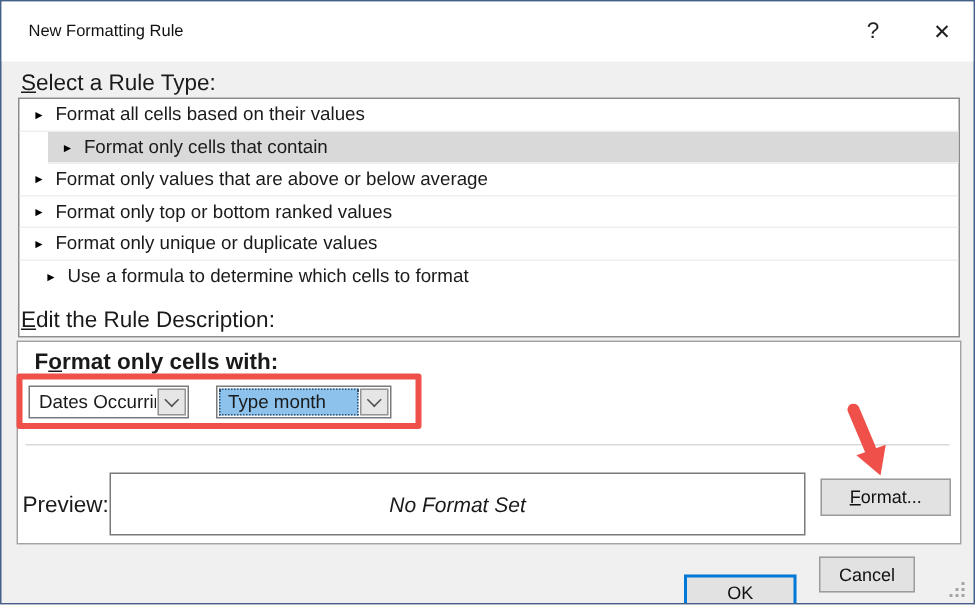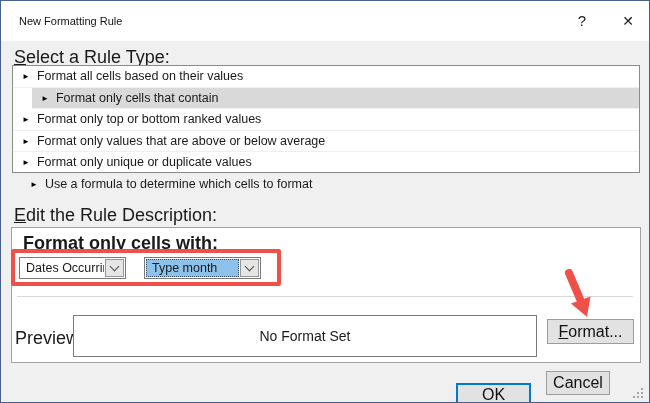--- a/index.html
+++ b/index.html
@@ -14,27 +14,27 @@
 
   
   .titlebar { position:absolute; left:0; top:0; width:100%; height:40px; background:#ffffff; }
   .title { position:absolute; left:18px; top:0; line-height:40px; font-size:11px; color:#111; }
   .tb-btn { position:absolute; top:0; height:40px; width:40px; text-align:center; line-height:40px;
             font-size:15px; color:#222; cursor:default; }
   .help-btn  { left:561px; }
   .close-btn { left:607px; font-size:14px; }
 
   
-  .lbl { position:absolute; font-size:18px; color:#1a1a1a; }
+  .lbl { position:absolute; font-size:15px; color:#1a1a1a; }
   .u { text-decoration:underline; }
   .bold { font-weight:bold; }
 
   
   .listbox {
-    position:absolute; left:11px; top:64px; width:628px; height:108px;
+    position:absolute; left:11px; top:64px; width:628px; height:160px;
     background:#fff; border:1px solid #8b8b8b;
   }
   .list-row {
     height:21.6px; line-height:21.6px; font-size:12.5px; padding-left:9px;
     border-bottom:1px solid #efefef; white-space:nowrap; cursor:default;
   }
   .list-row:last-child { border-bottom:none;padding-left:17px; }
   .list-row.selected { background:#d9d9d9;margin-left:19px; }
   .bullet { font-size:8px; margin-right:7px; position:relative; top:-1px; color:#000; }
 
@@ -67,27 +67,27 @@
   .annot-rect {
     position:absolute; left:10px; top:248px; width:270px; height:37px;
     border:4px solid #f0504a; border-radius:2px; z-index:6; pointer-events:none;
   }
   .annot-arrow { position:absolute; left:558px; top:268px; z-index:6; pointer-events:none; }
 
   
   .preview-label { left:14px; top:327px; font-weight:normal;text-align:right; }
   .preview-box {
     position:absolute; left:72px; top:314px; width:464px; height:42px;
-    background:#fff; border:1px solid #7a7a7a; text-align:center; line-height:40px; font-size:14px;
+    background:#fff; border:1px solid #7a7a7a; text-align:center; line-height:40px; font-size:14px;font-style:italic;
   }
 
   
   .btn {
     position:absolute; background:#e2e2e2; border:1px solid #9c9c9c;
-    font-size:16px; text-align:center; color:#111; cursor:default;
+    font-size:12px; text-align:center; color:#111; cursor:default;
     font-family:"Liberation Sans","DejaVu Sans",sans-serif;
   }
   .format-btn { left:546px; top:318px; width:87px; height:25px; line-height:23px; }
   .ok-btn { left:455px; top:370px; width:75px; height:24px; line-height:20px; border:2px solid #0078d7;margin-top:12px; }
   .cancel-btn { left:545px; top:370px; width:64px; height:24px; line-height:22px; }
 
   
   .grip { position:absolute; right:4px; bottom:4px; width:12px; height:12px; }
   .grip i {
     position:absolute; width:2px; height:2px; background:#a5a5a5;
@@ -109,24 +109,24 @@
   <div class="lbl" style="left:13px; top:46px;"><span class="u">S</span><span>elect a Rule Type:</span></div>
 
   <div class="listbox">
     <div class="list-row">
       <span class="bullet">►</span><span>Format all cells based on their values</span>
     </div>
     <div class="list-row selected">
       <span class="bullet">►</span><span>Format only cells that contain</span>
     </div>
     <div class="list-row">
-      <span class="bullet">►</span><span>Format only top or bottom ranked values</span>
+      <span class="bullet">►</span><span>Format only values that are above or below average</span>
     </div>
     <div class="list-row">
-      <span class="bullet">►</span><span>Format only values that are above or below average</span>
+      <span class="bullet">►</span><span>Format only top or bottom ranked values</span>
     </div>
     <div class="list-row">
       <span class="bullet">►</span><span>Format only unique or duplicate values</span>
     </div>
     <div class="list-row">
       <span class="bullet">►</span><span>Use a formula to determine which cells to format</span>
     </div>
   </div>
 
   <div class="lbl" style="left:13px; top:204px;"><span class="u">E</span><span>dit the Rule Description:</span></div>

